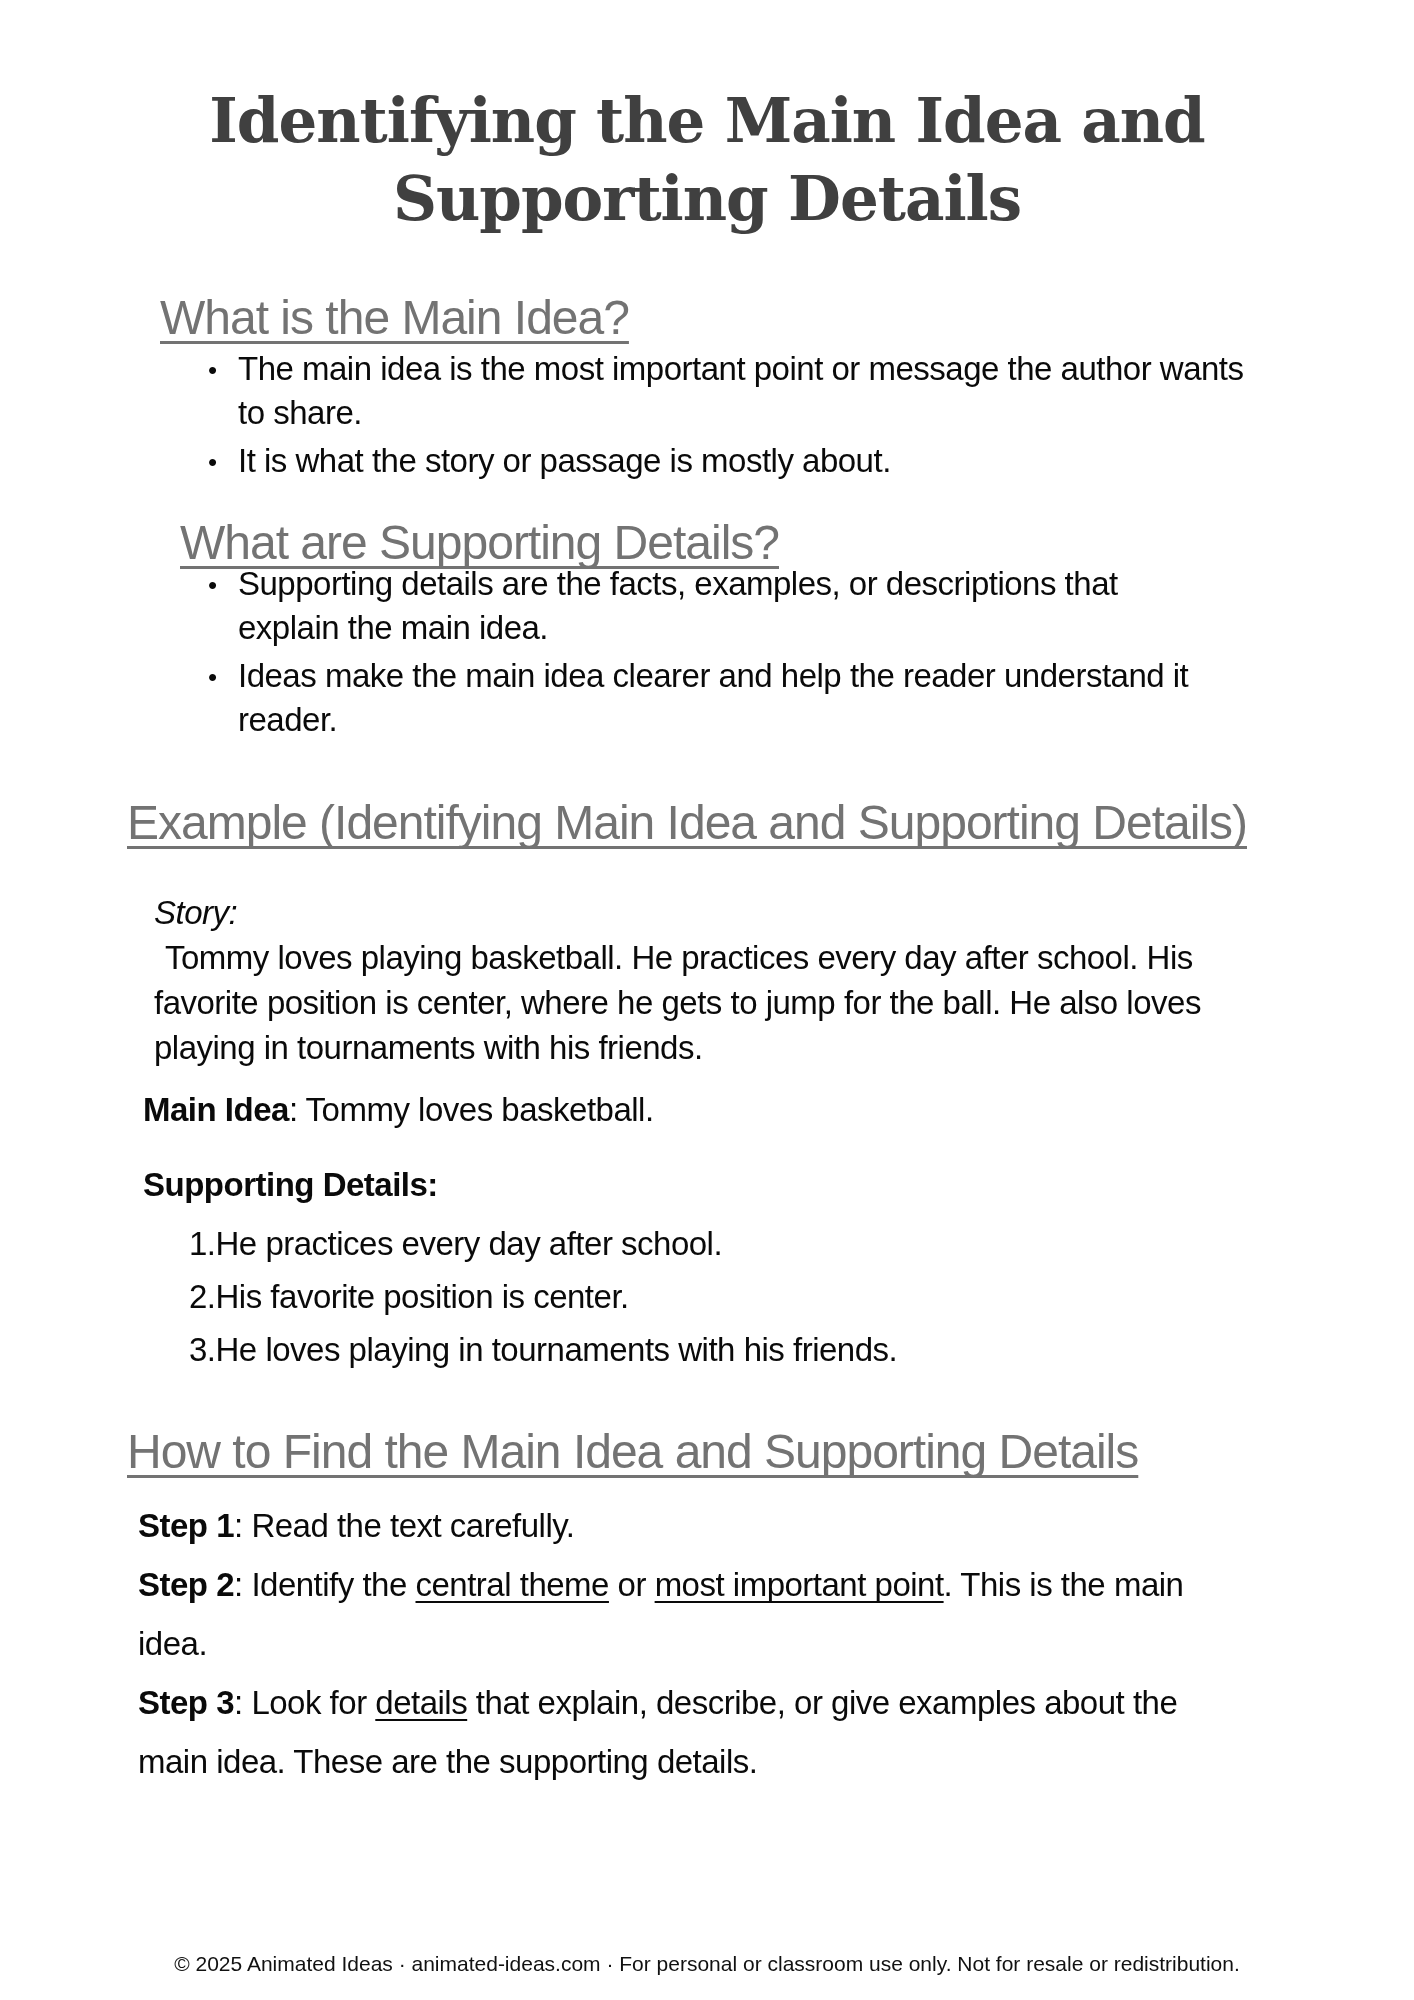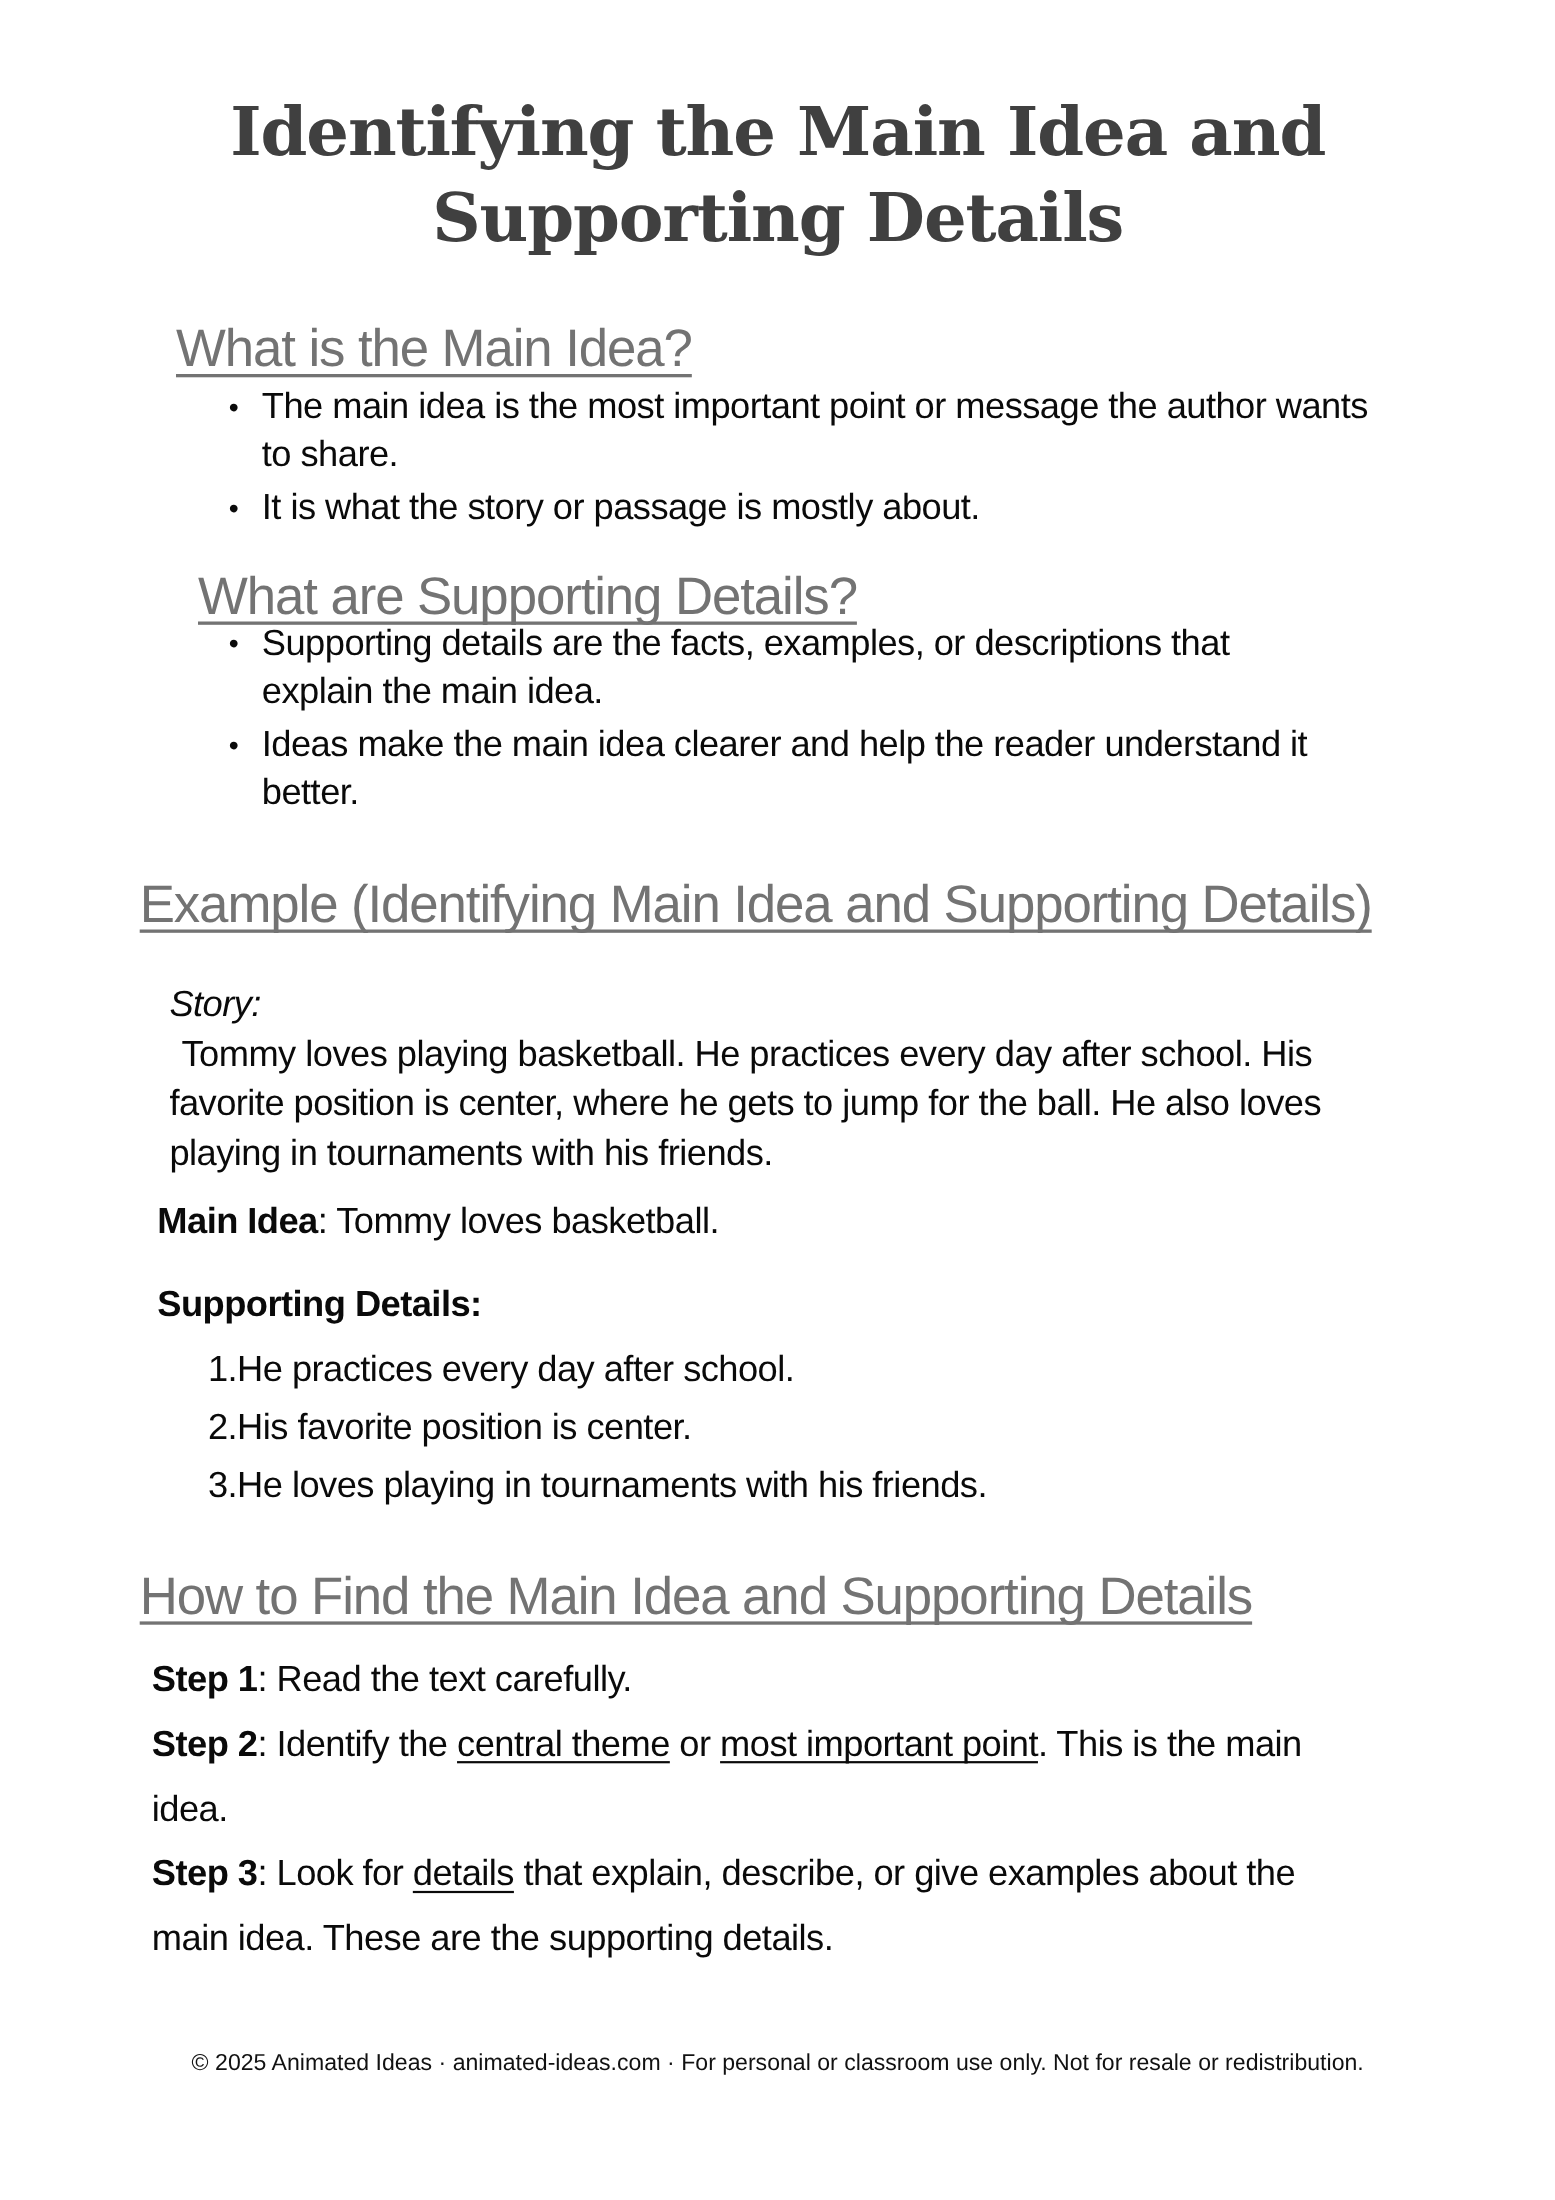--- a/index.html
+++ b/index.html
@@ -64,21 +64,21 @@
 
   .steps { line-height: 59px; }
   .steps .ul-inline {
     text-decoration: underline;
     text-decoration-thickness: 2px;
     text-underline-offset: 5px;
     text-decoration-skip-ink: none;
   }
 
   .footer {
-    top: 1864px; left: 0; width: 1414px;
+    top: 1952px; left: 0; width: 1414px;
     text-align: center;
     font-size: 21px;
     letter-spacing: 0;
     color: #111111;
   }
 </style>
 </head>
 <body>
 
 <div class="page">
@@ -106,21 +106,21 @@
 
   <ul class="abs bullets body-text" style="left:238px; top:562px;">
     <li>
       <span class="dot">•</span>
       <div>Supporting details are the facts, examples, or descriptions that</div>
       <div>explain the main idea.</div>
     </li>
     <li>
       <span class="dot">•</span>
       <div>Ideas make the main idea clearer and help the reader understand it</div>
-      <div>better.</div>
+      <div>reader.</div>
     </li>
   </ul>
 
   <div class="abs heading" style="left:127px; top:799px;">Example (Identifying Main Idea and Supporting Details)</div>
 
   <div class="abs story body-text" style="left:154px; top:890px;">
     <div class="story-label">Story:</div>
     <div class="indent">Tommy loves playing basketball. He practices every day after school. His</div>
     <div>favorite position is center, where he gets to jump for the ball. He also loves</div>
     <div>playing in tournaments with his friends.</div>

